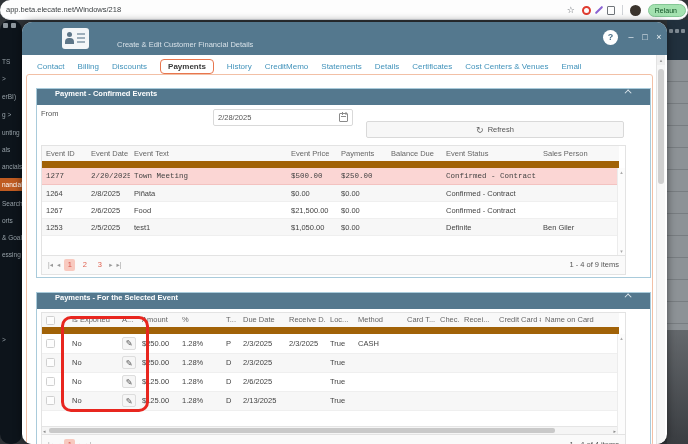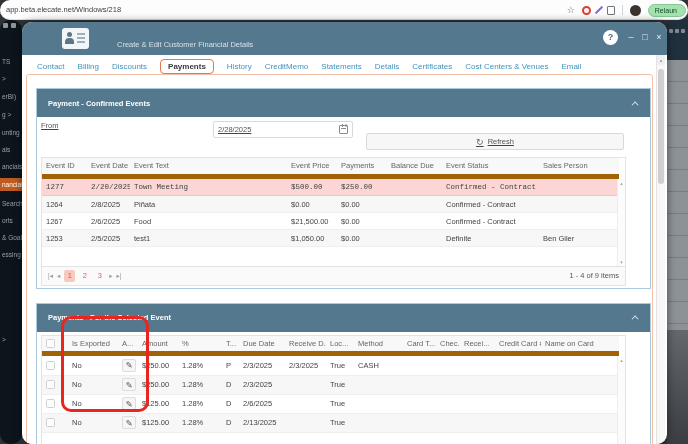--- a/index.html
+++ b/index.html
@@ -44,40 +44,40 @@
   .wc { position:absolute; top:10px; color:#e9eff3; font-size:9px; width:12px; text-align:center; }
 
   
   .tabs { position:absolute; left:15px; top:36px; height:16px; display:flex; gap:13px; align-items:center; }
   .tab { color:#4293bb; font-size:8px; white-space:nowrap; }
   .tab.active { color:#3a3a3a; font-weight:bold; border:1px solid #e8764e; border-radius:4px; padding:2px 7px; background:#fff; }
 
   
   .content-box { position:absolute; left:4px; top:52px; width:627px; height:372px; border:1px solid #f2c0a6; border-radius:3px; background:#fff; }
   .section { position:relative; margin:13px 0 0 9px; width:615px; border:1px solid #a9cbdb; background:#fff; }
-  .sec-head { height:28px; background:#54788e; color:#fff; font-size:7.5px; font-weight:bold; display:flex; align-items:center; padding:0 11px; }
+  .sec-head { height:16px; background:#54788e; color:#fff; font-size:7.5px; font-weight:bold; display:flex; padding:0 18px; }
   .sec-head .grow { flex:1; }
   .chev-up { width:5px; height:5px; border-left:1.4px solid #dfe8ee; border-top:1.4px solid #dfe8ee; transform:rotate(45deg) translateY(2px); }
 
   
-  .filters { display:flex; padding:4px 0 4px 4px;text-decoration:underline; }
+  .filters { display:flex; padding:4px 0 4px 4px; }
   .f-field { display:flex; flex-direction:column; }
   .f-label { font-size:7.5px; color:#555; margin-bottom:2px; }
   .f-input { height:17px; border:1px solid #d9d9d9; border-radius:2px; background:#fff; display:flex; align-items:center; padding:0 4px; color:#555; }
   .f-input .grow { flex:1; }
   .cal { width:9px; height:9px; border:1px solid #8a8a8a; border-radius:1px; position:relative; }
   .cal::before { content:""; position:absolute; left:1px; right:1px; top:2px; border-top:1px solid #8a8a8a; }
   .cal::after { content:""; position:absolute; top:-2px; left:1.5px; width:1.5px; height:2.5px; background:#8a8a8a; box-shadow:3.5px 0 #8a8a8a; }
   .refresh-btn { margin-left:13px; margin-top:12px; width:258px; height:17px; background:#f7f7f7; border:1px solid #d9d9d9; border-radius:2px; display:flex; align-items:center; justify-content:center; gap:4px; color:#555; }
   .refresh-glyph { font-size:9px; color:#666; }
 
   
   .grid { margin:3px 0 0 4px; width:585px; border:1px solid #e3e3e3; background:#fff; position:relative; }
   table.g { border-collapse:collapse; table-layout:fixed; width:577px; }
-  .g th { height:18px; background:#f8f8f8; color:#666; font-weight:normal; font-size:7.5px; text-align:left; padding:0 4px; border-bottom:5px solid #a16207; overflow:hidden; white-space:nowrap; }
+  .g th { height:18px; background:#f8f8f8; color:#666; font-weight:normal; font-size:7.5px; text-align:left; padding:0 4px; border-bottom:7px solid #a16207; overflow:hidden; white-space:nowrap; }
   .g td { color:#444; font-size:7.5px; padding:0 4px; border-bottom:1px solid #efefef; overflow:hidden; white-space:nowrap; }
   .g1 td { height:17px; }
   .g2 td { height:19px; }
   .g tr.alt td { background:#f7f7f7; }
   .g tr.sel td { background:#fbd6d4; border-bottom:1px solid #f3c2c0;font-family:Liberation Mono, monospace; }
   .gbody { position:relative; overflow:hidden; }
   .vstrip { position:absolute; right:0; top:0; bottom:0; width:8px; background:#fcfcfc; border-left:1px solid #ececec; }
   .vstrip .a-up { position:absolute; top:1px; left:0; right:0; text-align:center; font-size:5px; color:#aaa; }
   .vstrip .a-dn { position:absolute; bottom:1px; left:0; right:0; text-align:center; font-size:5px; color:#aaa; }
   .hscroll { position:absolute; left:0; right:8px; bottom:0; height:8px; background:#f5f5f5; border-top:1px solid #e5e5e5; }

